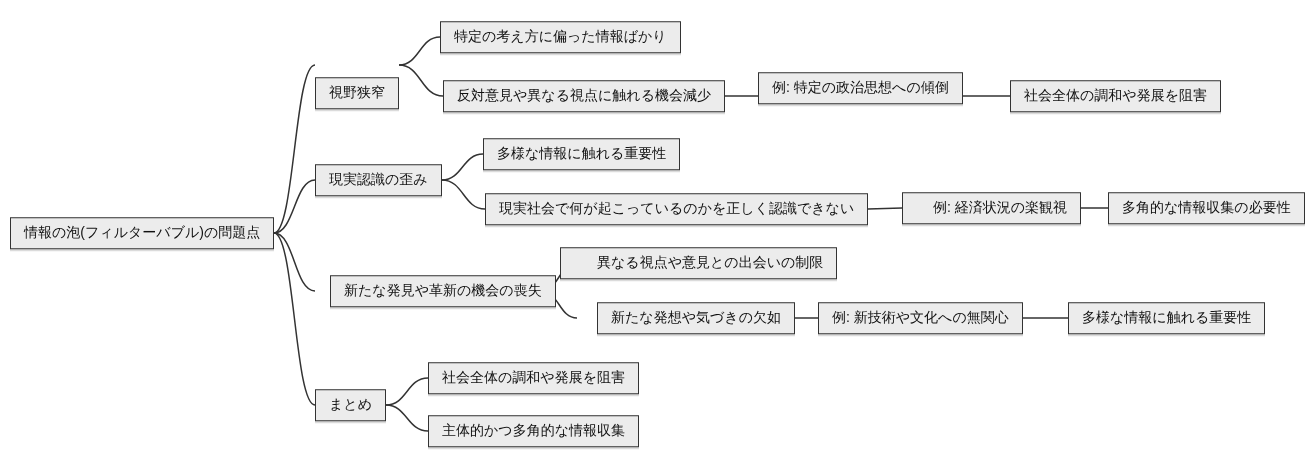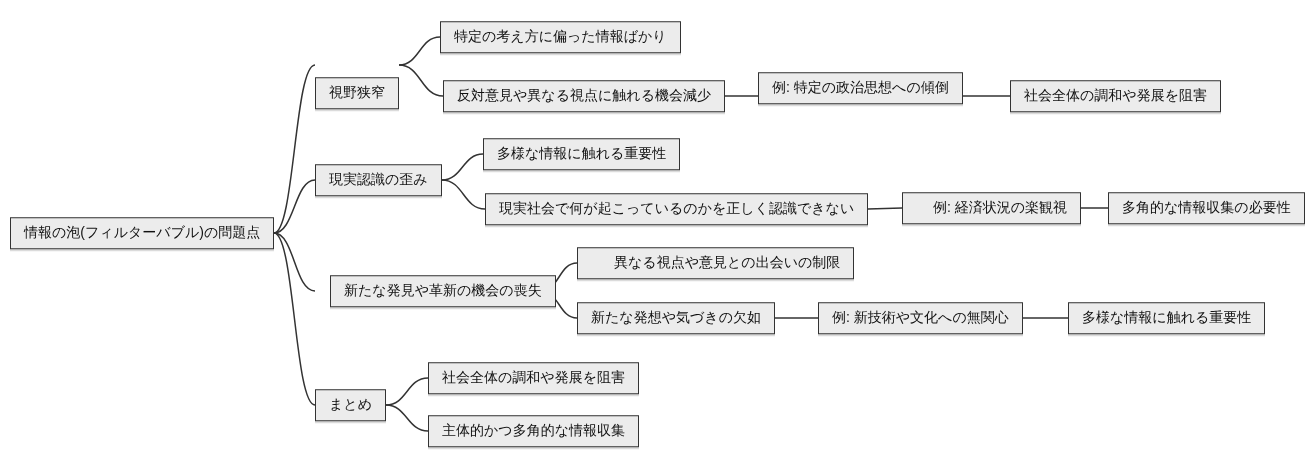--- a/index.html
+++ b/index.html
@@ -66,21 +66,21 @@
       <div class="node" style="left: 440px; top: 37px;">特定の考え方に偏った情報ばかり</div>
       <div class="node" style="left: 443px; top: 96px;">反対意見や異なる視点に触れる機会減少</div>
       <div class="node" style="left: 758px; top: 88px;">例: 特定の政治思想への傾倒</div>
       <div class="node" style="left: 1010px; top: 96px;">社会全体の調和や発展を阻害</div>
       <div class="node" style="left: 315px; top: 180px;">現実認識の歪み</div>
       <div class="node" style="left: 483px; top: 154px;">多様な情報に触れる重要性</div>
       <div class="node" style="left: 485px; top: 209px;">現実社会で何が起こっているのかを正しく認識できない</div>
       <div class="node" style="left: 902px; top: 208px; padding-left: 30px;">例: 経済状況の楽観視</div>
       <div class="node" style="left: 1108px; top: 208px;">多角的な情報収集の必要性</div>
       <div class="node" style="left: 330px; top: 291px;">新たな発見や革新の機会の喪失</div>
-      <div class="node" style="left: 577px; top: 263px; padding-left: 36px;">異なる視点や意見との出会いの制限</div>
-      <div class="node" style="left: 577px; top: 318px;">新たな発想や気づきの欠如</div>
+      <div class="node" style="left: 560px; top: 263px; padding-left: 36px;">異なる視点や意見との出会いの制限</div>
+      <div class="node" style="left: 597px; top: 318px;">新たな発想や気づきの欠如</div>
       <div class="node" style="left: 818px; top: 318px;">例: 新技術や文化への無関心</div>
       <div class="node" style="left: 1068px; top: 318px;">多様な情報に触れる重要性</div>
       <div class="node" style="left: 315px; top: 405px;">まとめ</div>
       <div class="node" style="left: 428px; top: 378px;">社会全体の調和や発展を阻害</div>
       <div class="node" style="left: 428px; top: 431px;">主体的かつ多角的な情報収集</div>
     </div>
 </div>
 
 </body></html>

